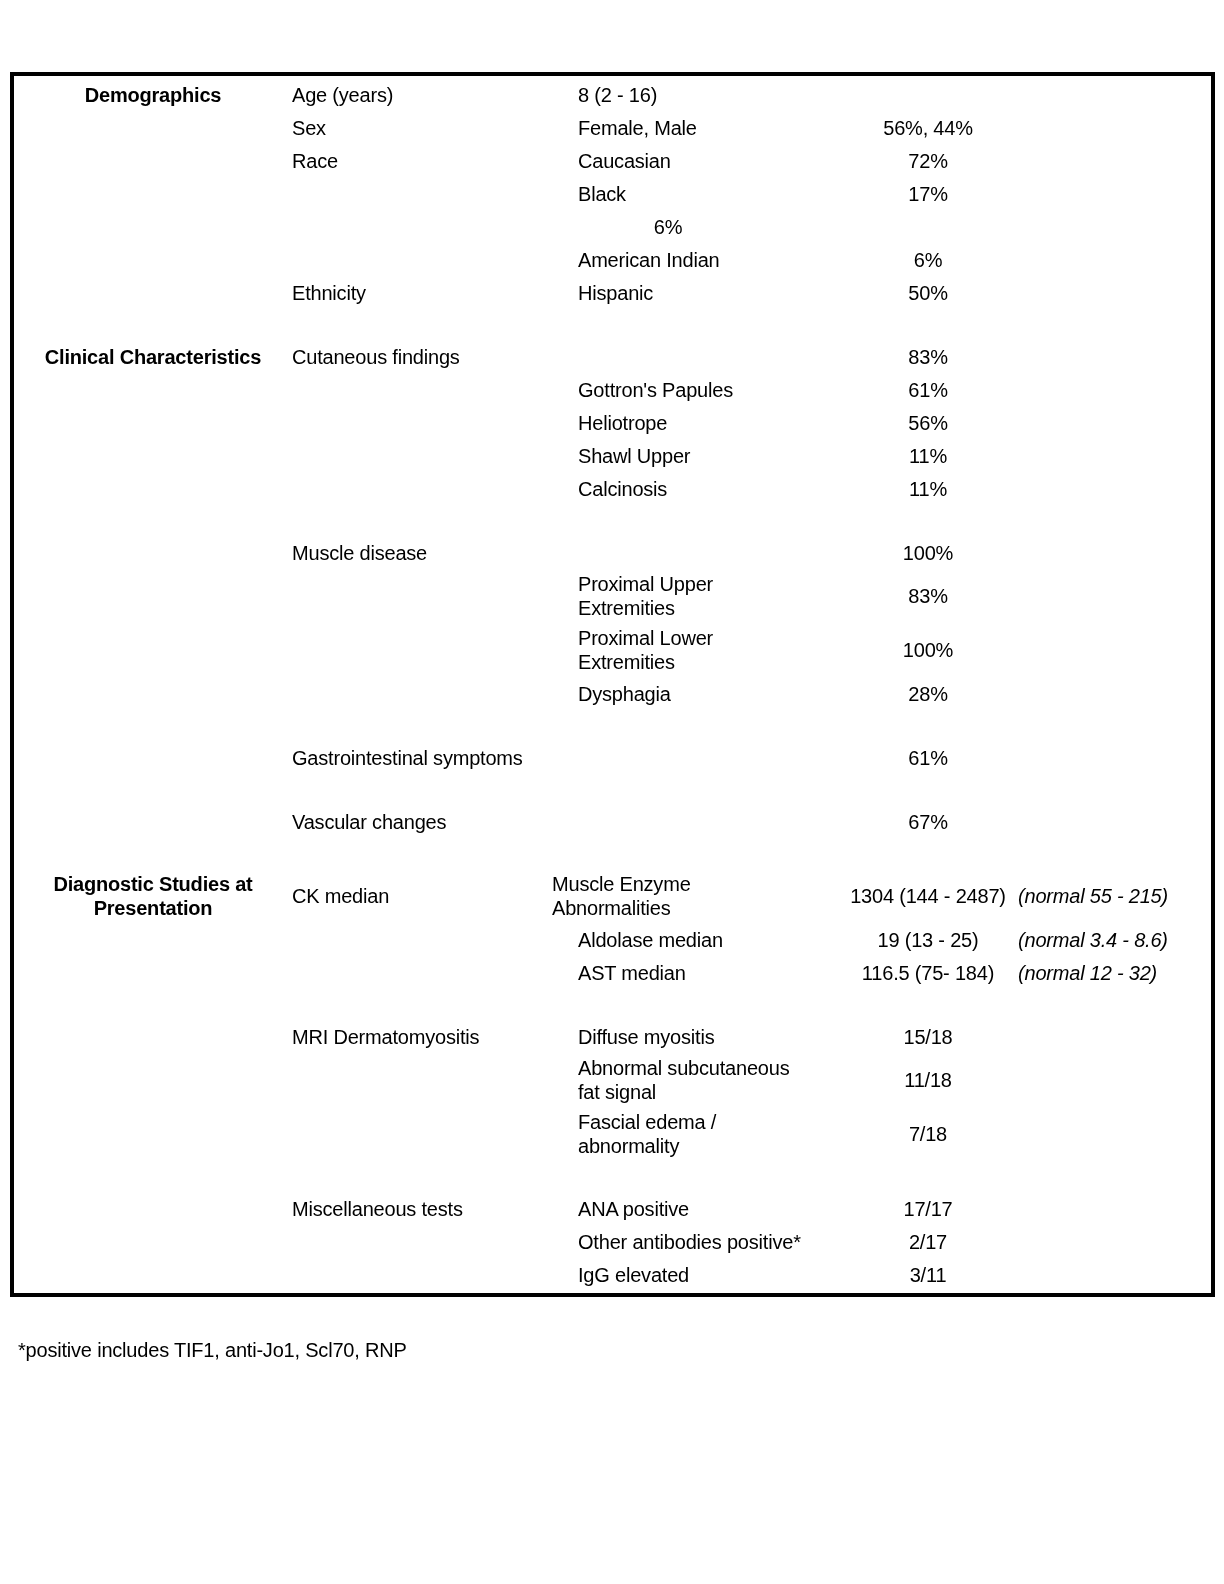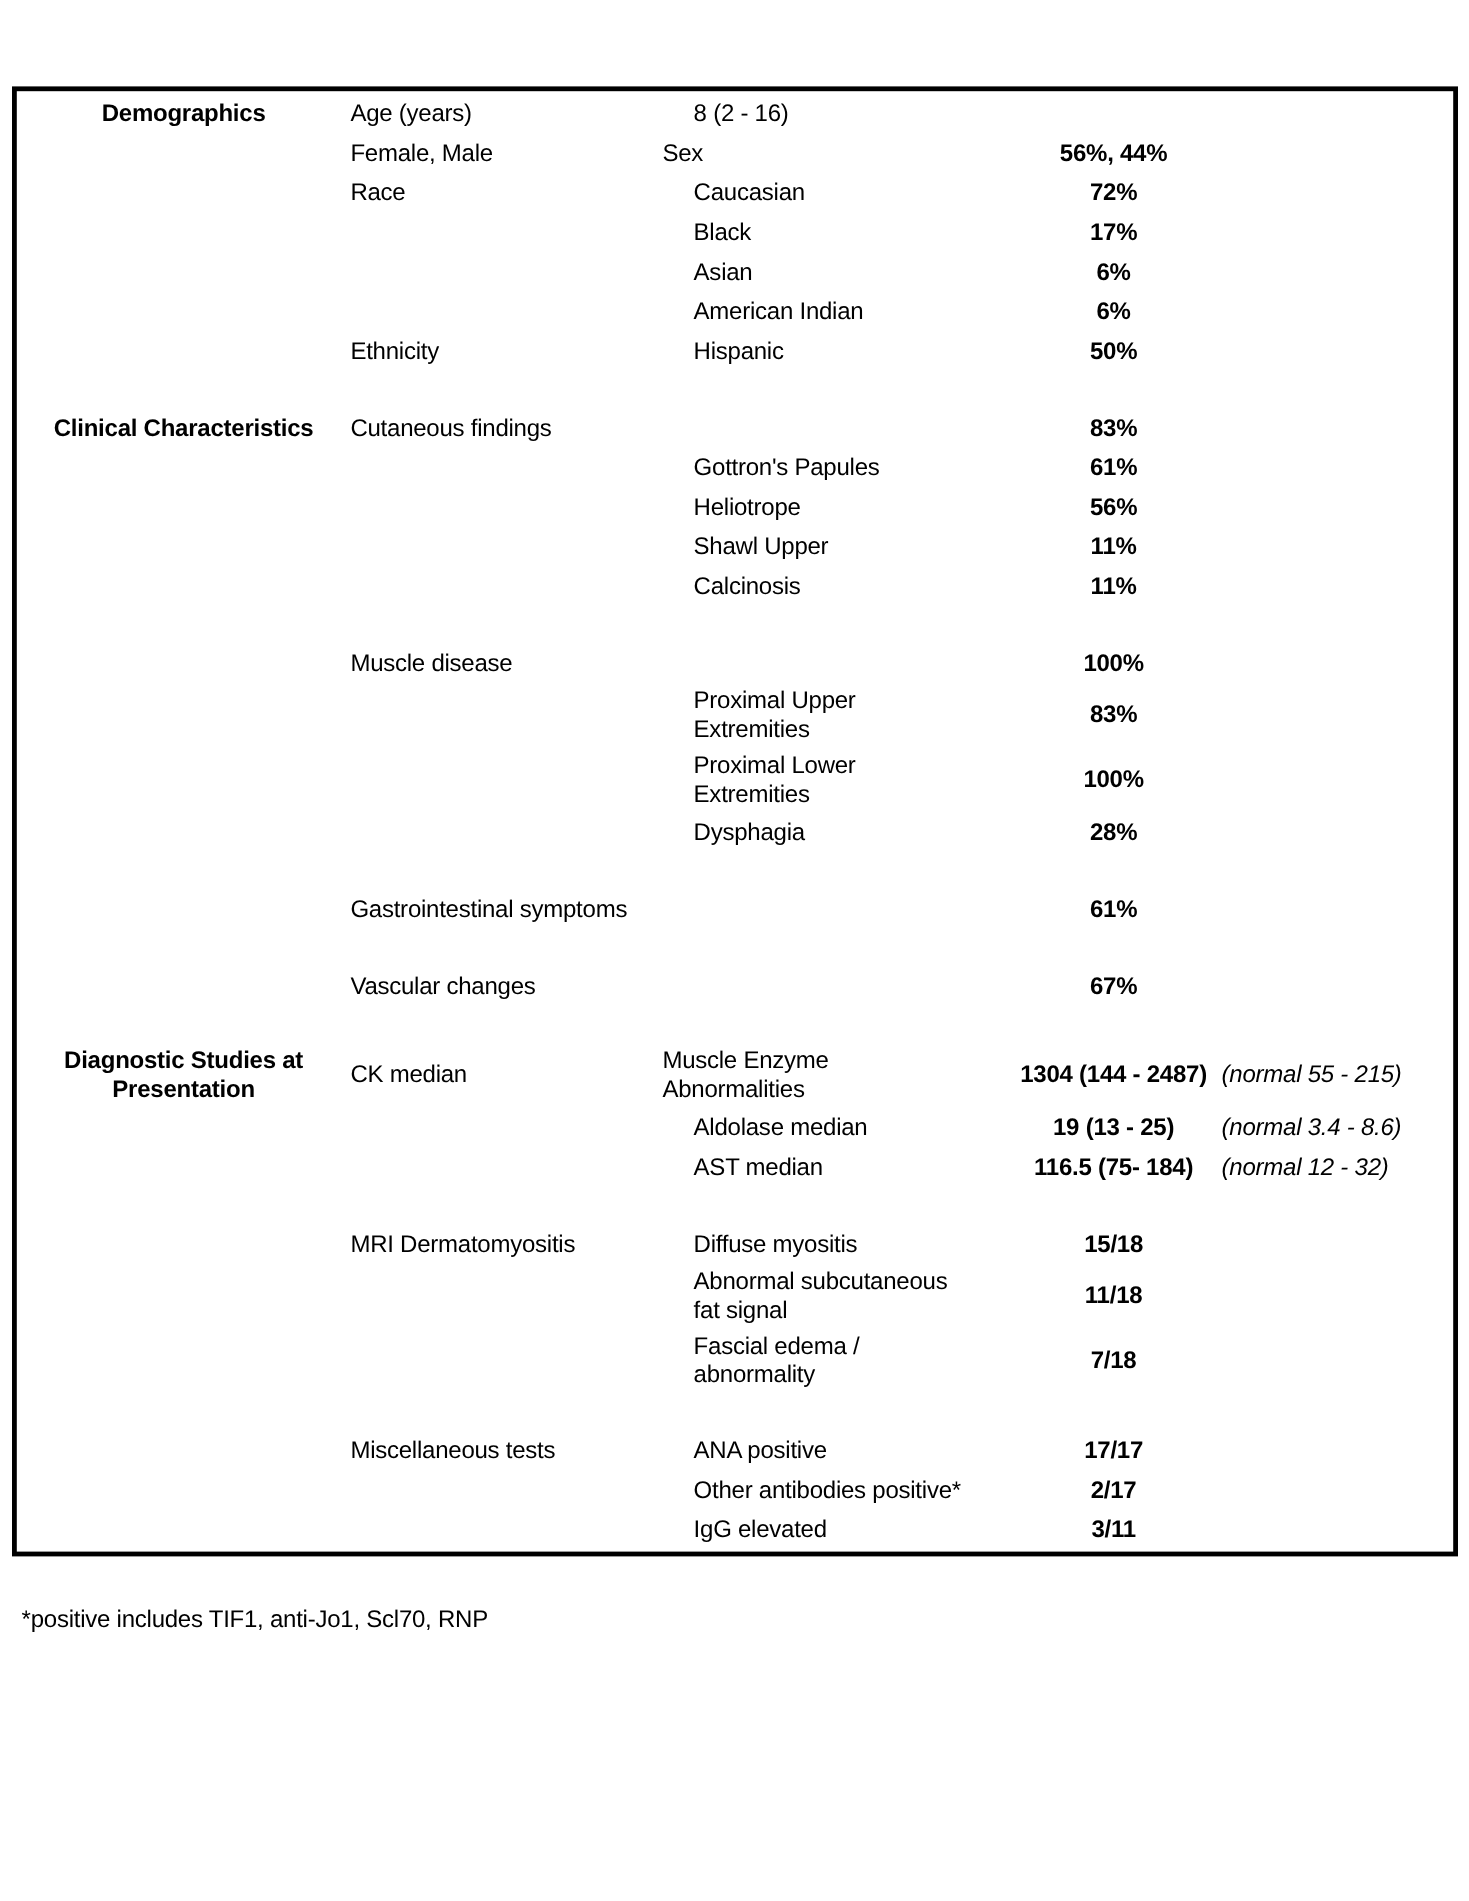--- a/index.html
+++ b/index.html
@@ -45,21 +45,20 @@
   .sec {
     width: 278px;
     text-align: center;
     font-weight: bold;
   }
   .cat { width: 286px; }
   .item { width: 260px; }
   .val {
     width: 180px;
     text-align: center;
-    font-weight: bold;
   }
   .normal {
     width: 189px;
     font-style: italic;
   }
   .footnote {
     position: absolute;
     left: 18px;
     top: 1338px;
     font-size: 20px;
@@ -74,43 +73,42 @@
   <div class="data-table" id="char-table">
       <div class="row">
         <div class="cell sec">Demographics</div>
         <div class="cell cat">Age (years)</div>
         <div class="cell item">8 (2 - 16)</div>
         <div class="cell val"></div>
         <div class="cell normal"></div>
       </div>
       <div class="row">
         <div class="cell sec"></div>
+        <div class="cell cat">Sex</div>
         <div class="cell item">Female, Male</div>
-        <div class="cell cat">Sex</div>
         <div class="cell val">56%, 44%</div>
         <div class="cell normal"></div>
       </div>
       <div class="row">
         <div class="cell sec"></div>
         <div class="cell cat">Race</div>
         <div class="cell item">Caucasian</div>
         <div class="cell val">72%</div>
         <div class="cell normal"></div>
       </div>
       <div class="row">
         <div class="cell sec"></div>
         <div class="cell cat"></div>
         <div class="cell item">Black</div>
         <div class="cell val">17%</div>
         <div class="cell normal"></div>
       </div>
       <div class="row">
         <div class="cell sec"></div>
         <div class="cell cat"></div>
-        <div class="cell item">Asian</div>
         <div class="cell val">6%</div>
         <div class="cell normal"></div>
       </div>
       <div class="row">
         <div class="cell sec"></div>
         <div class="cell cat"></div>
         <div class="cell item">American Indian</div>
         <div class="cell val">6%</div>
         <div class="cell normal"></div>
       </div>

